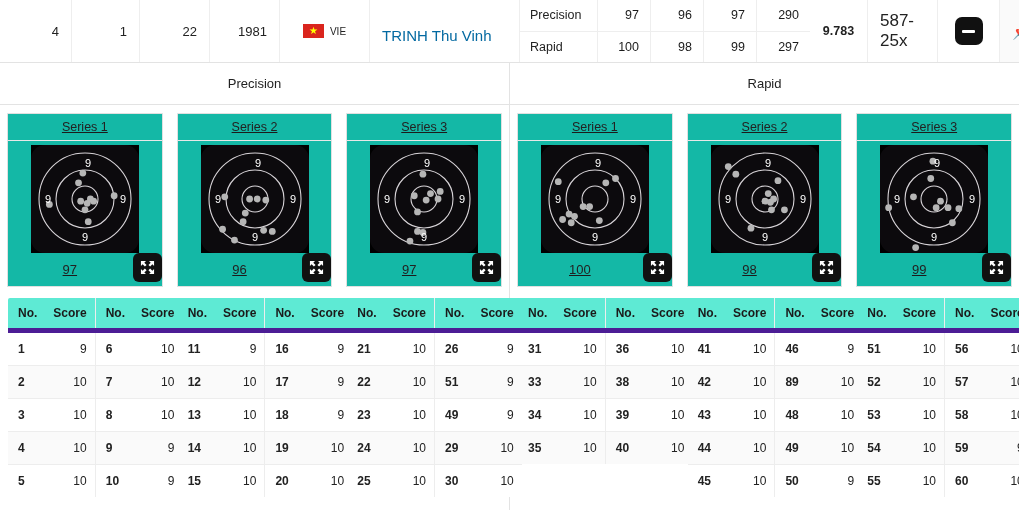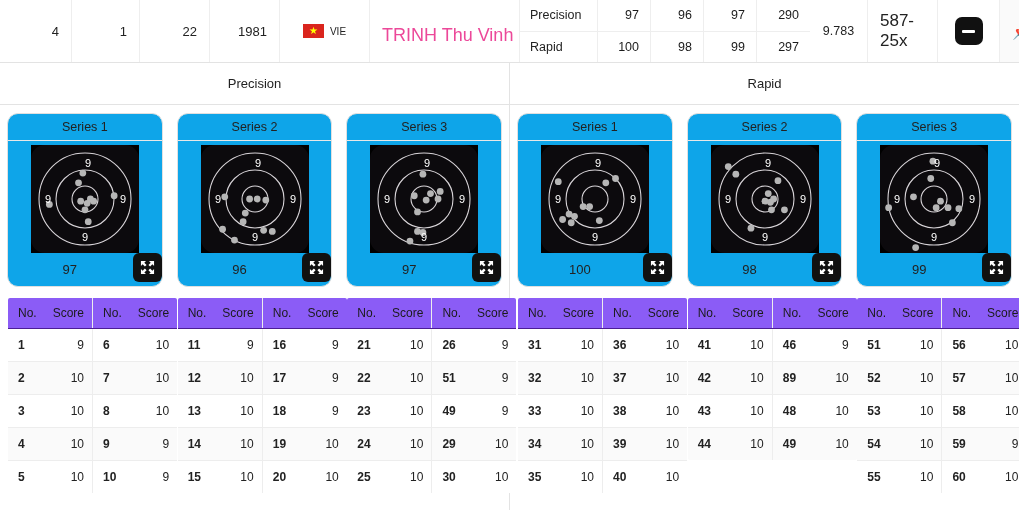--- a/index.html
+++ b/index.html
@@ -45,21 +45,21 @@
   }
   .flag .star {
     position: absolute;
     left: 50%; top: 50%;
     transform: translate(-50%,-50%);
     color: #ffff00;
     font-size: 10px;
     line-height: 1;
   }
   .nat-code { font-size: 10px; color: #222; }
-  .ath-name { font-size: 18px; color: #ec4899; white-space: nowrap; margin-top: 8px; }
+  .ath-name { font-size: 15px; color: #0369a1; white-space: nowrap; margin-top: 8px; }
 
   
   .stage-block {
     display: flex;
     flex-direction: column;
     flex: none;
     width: 290px;
     height: 100%;
   }
   .stage-line {
@@ -90,20 +90,21 @@
     justify-content: flex-end;
     border-right: 1px solid #eeeeee;
   }
   .stage-val.total { border-right: none; width: 53px; }
 
   .c-decimal {
     width: 58px;
     justify-content: center;
     border-right: 1px solid #eeeeee;
     font-size: 12.5px;
+    font-weight: bold;
   }
   .c-grandtotal {
     width: 70px;
     justify-content: center;
     border-right: 1px solid #eeeeee;
     font-size: 17px;
   }
   .c-actions {
     width: 62px;
     justify-content: center;
@@ -159,23 +160,24 @@
     flex: 1 1 0;
     min-width: 0;
     padding: 8px 7px 0 7px;
     display: flex;
     flex-direction: column;
   }
 
   
   .series-card {
     border: 1px solid #e0e0e0;
-    border-radius: 11px;
-    background: #0ea5e9;
+    border-radius: 1px;
+    background: #14b8a6;
     overflow: hidden;
+    text-decoration: underline;
   }
   .series-title {
     height: 27px;
     display: flex;
     align-items: center;
     justify-content: center;
     font-size: 12.5px;
     color: #222;
     border-bottom: 1px solid #e8e8e8;
   }
@@ -215,26 +217,26 @@
   .shots-table {
     width: 100%;
     border-collapse: collapse;
     margin-top: 10px;
     font-size: 12px;
     border: 1px solid #e6e6e6;
     border-radius: 3px;
     overflow: hidden;
   }
   .shots-table th {
-    background: #8b5cf6;
-    font-weight: normal;
+    background: #5eead4;
+    font-weight: bold;
     color: #1b1b1b;
     font-size: 12px;
     padding: 8px 8px;
-    border-bottom: 1px solid #4c1d95;
+    border-bottom: 5px solid #4c1d95;
     text-align: right;
   }
   .shots-table th.no-col { text-align: left; padding-left: 10px; }
   .shots-table td {
     padding: 9px 8px;
     border-bottom: 1px solid #ededed;
     text-align: right;
     color: #222;
   }
   .shots-table td.no-col {
@@ -607,26 +609,20 @@
     </tr>
           </thead>
     <tbody>
             <tr>
       <td class="no-col">31</td>
       <td>10</td>
       <td class="no-col sep">36</td>
       <td>10</td>
     </tr>
             <tr>
-      <td class="no-col">32</td>
-      <td>10</td>
-      <td class="no-col sep">37</td>
-      <td>10</td>
-    </tr>
-            <tr>
       <td class="no-col">33</td>
       <td>10</td>
       <td class="no-col sep">38</td>
       <td>10</td>
     </tr>
             <tr>
       <td class="no-col">34</td>
       <td>10</td>
       <td class="no-col sep">39</td>
       <td>10</td>
@@ -708,20 +704,26 @@
       <td>10</td>
       <td class="no-col sep">48</td>
       <td>10</td>
     </tr>
             <tr>
       <td class="no-col">44</td>
       <td>10</td>
       <td class="no-col sep">49</td>
       <td>10</td>
     </tr>
+            <tr>
+      <td class="no-col">45</td>
+      <td>10</td>
+      <td class="no-col sep">50</td>
+      <td>9</td>
+    </tr>
           </tbody>
   </table>
     </div>
       <div class="series-col">
       <div class="series-card">
         <div class="series-title">Series 3</div>
         <div class="target-wrap">
   <svg class="target-svg" width="108" height="108" viewBox="0 0 108 108">
     <rect x="0" y="0" width="108" height="108" fill="#0c0a0d"></rect>
     <path d="M0 0 L14 0 A14 14 0 0 0 0 14 Z" fill="#000"></path>

